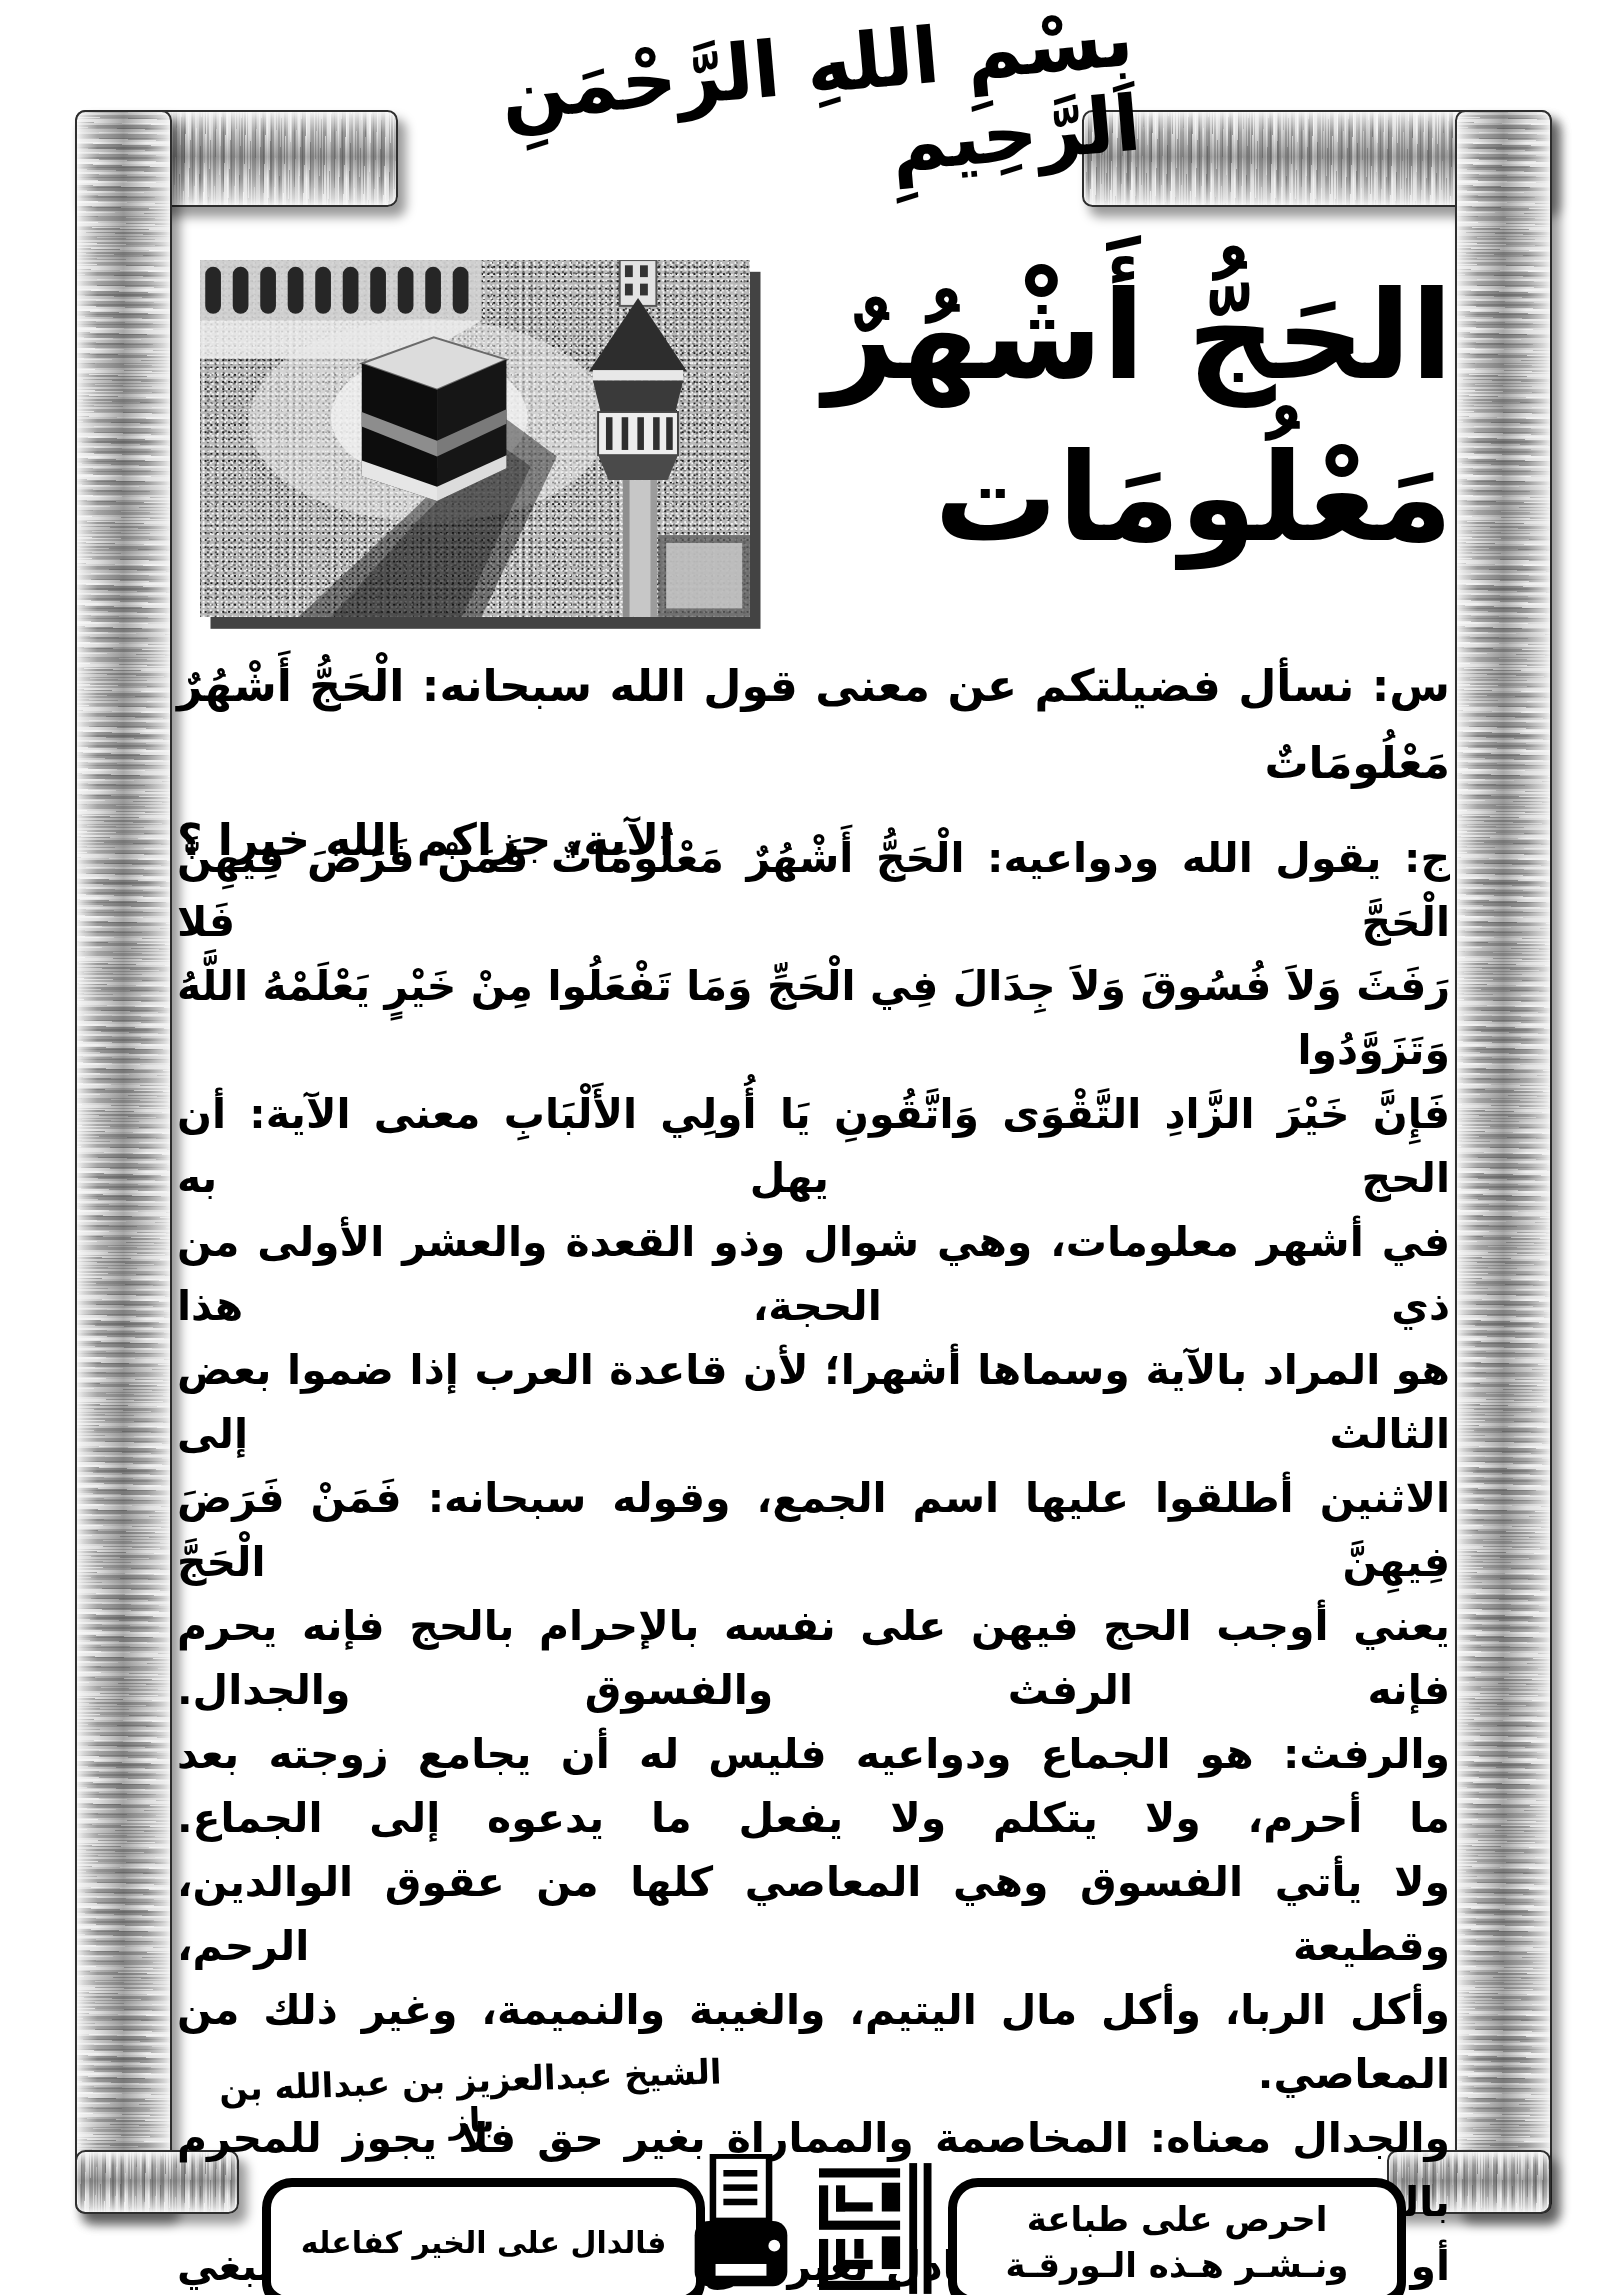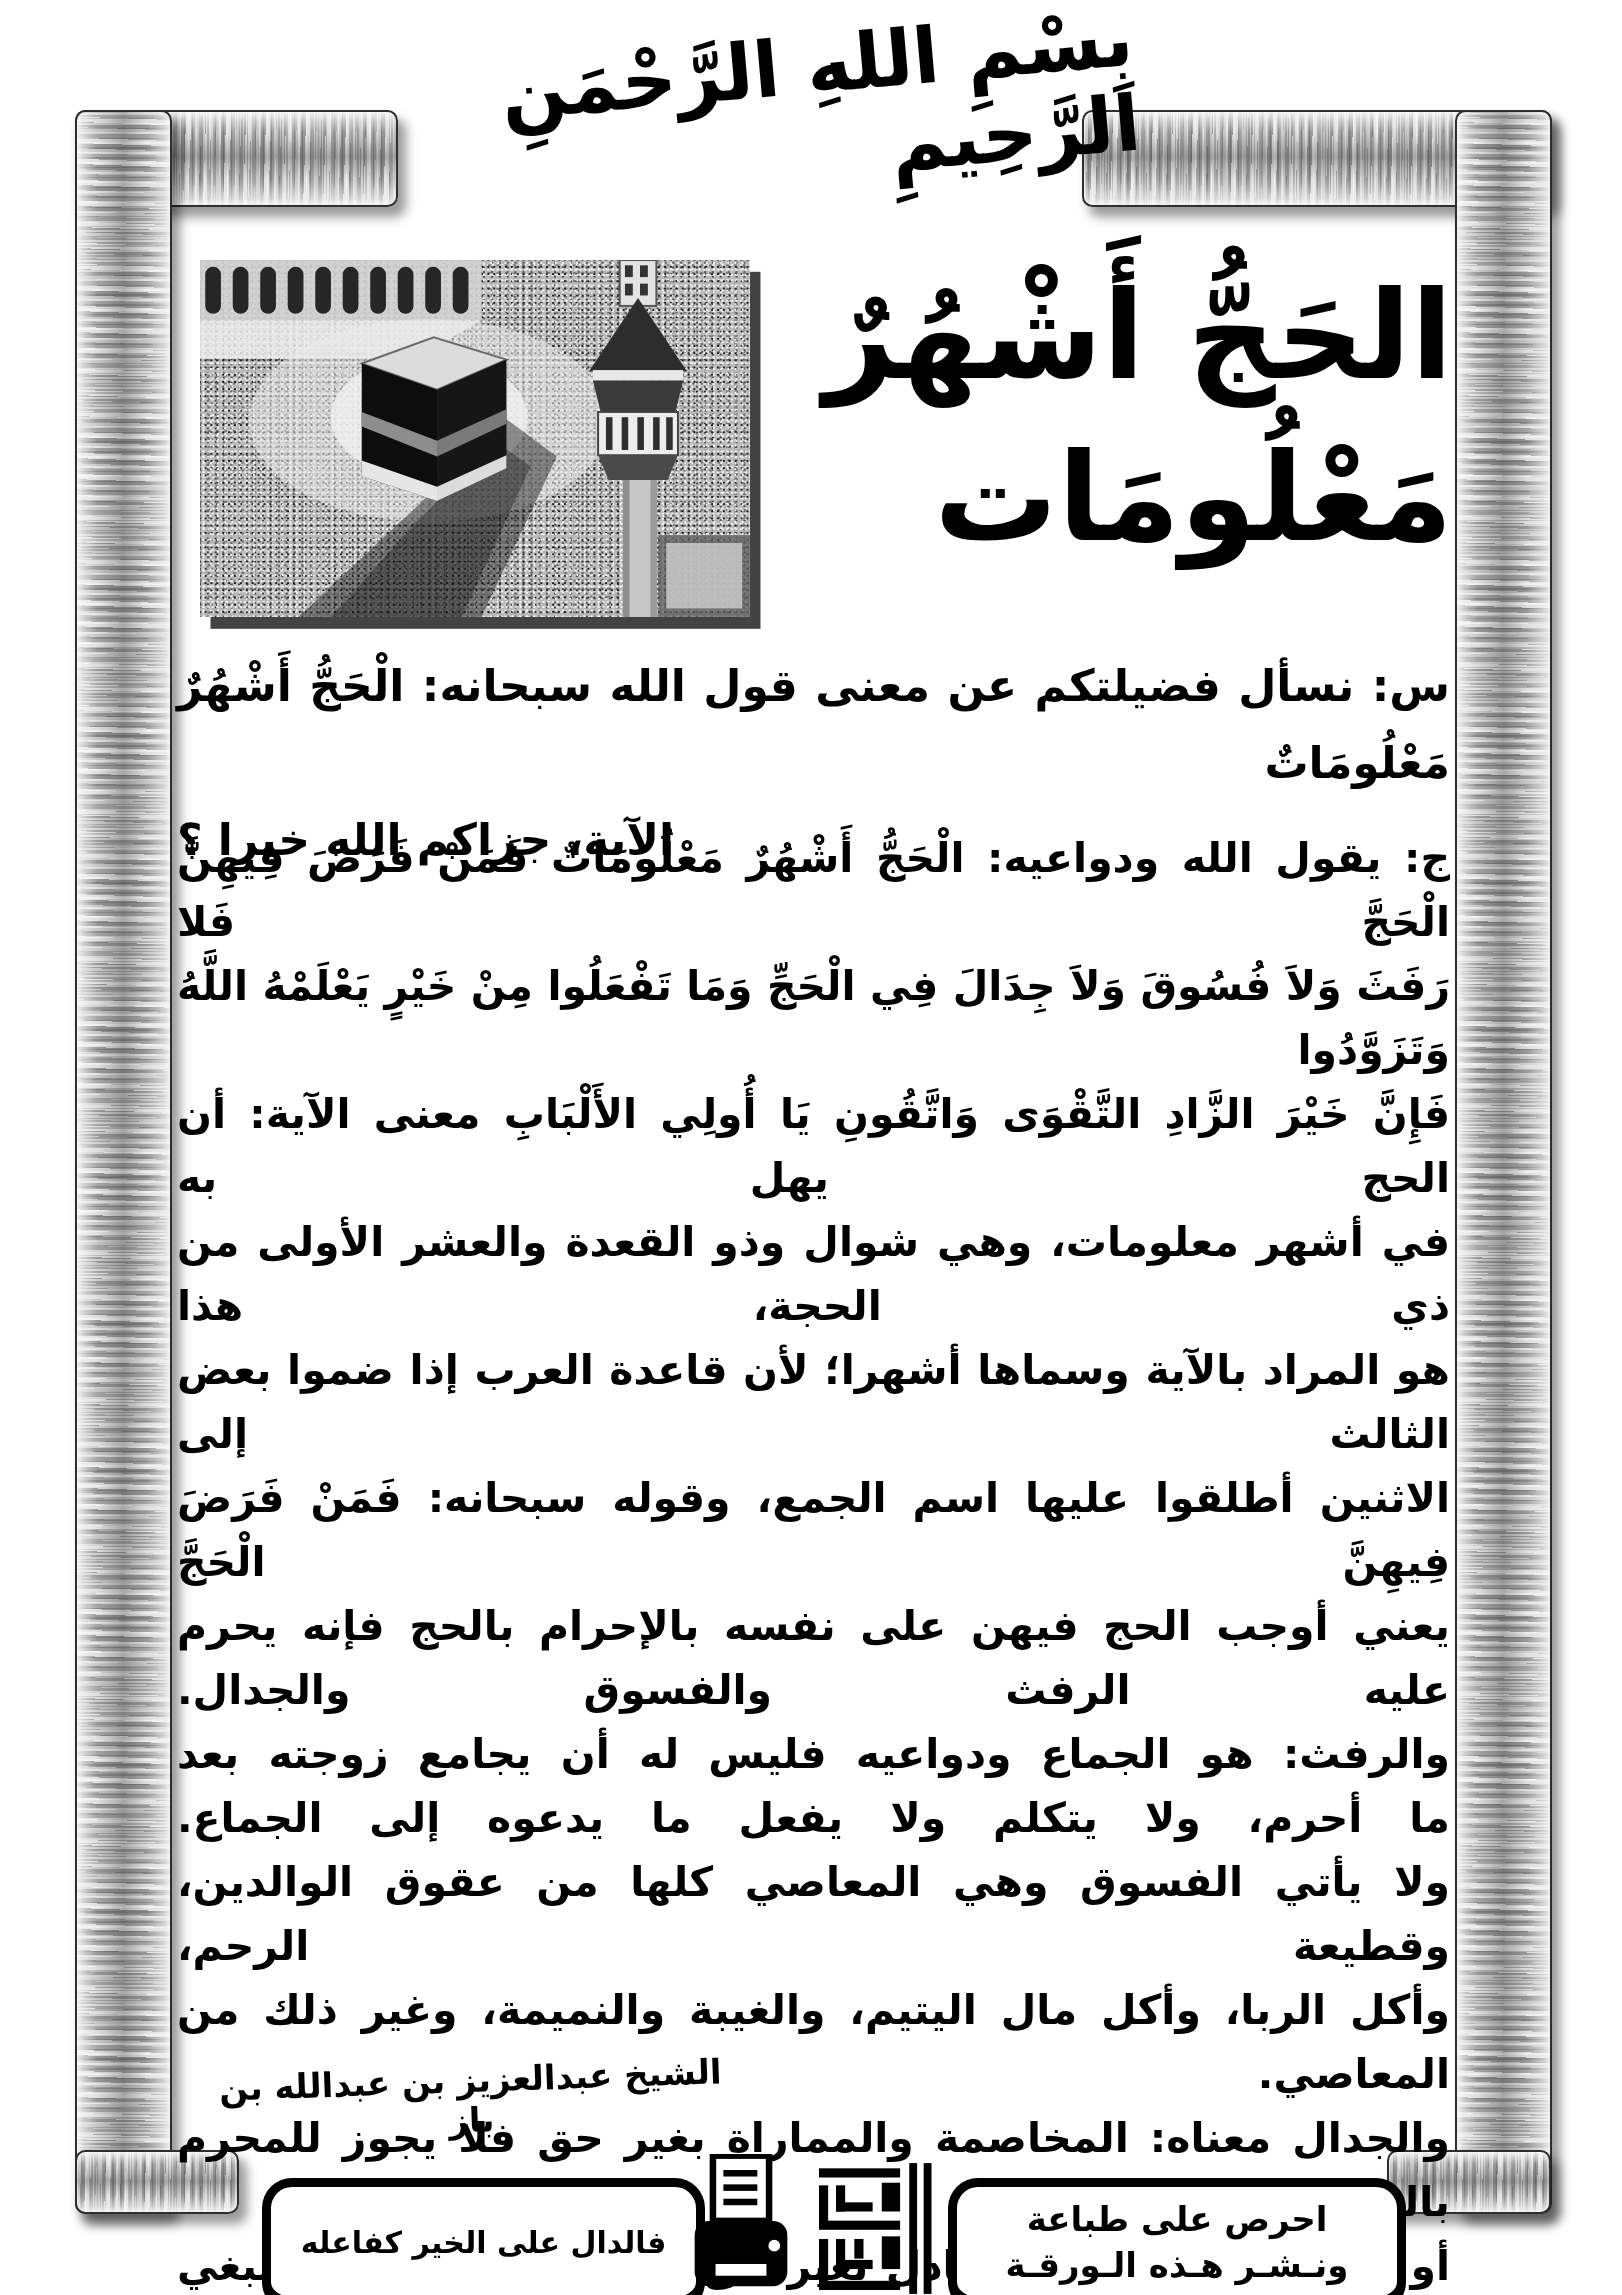--- a/index.html
+++ b/index.html
@@ -164,21 +164,21 @@
 </div>
 
 <div class="answer">
   <div class="al">ج: يقول الله ودواعيه: الْحَجُّ أَشْهُرٌ مَعْلُومَاتٌ فَمَنْ فَرَضَ فِيهِنَّ الْحَجَّ فَلا</div>
   <div class="al">رَفَثَ وَلاَ فُسُوقَ وَلاَ جِدَالَ فِي الْحَجِّ وَمَا تَفْعَلُوا مِنْ خَيْرٍ يَعْلَمْهُ اللَّهُ وَتَزَوَّدُوا</div>
   <div class="al">فَإِنَّ خَيْرَ الزَّادِ التَّقْوَى وَاتَّقُونِ يَا أُولِي الأَلْبَابِ معنى الآية: أن الحج يهل به</div>
   <div class="al">في أشهر معلومات، وهي شوال وذو القعدة والعشر الأولى من ذي الحجة، هذا</div>
   <div class="al">هو المراد بالآية وسماها أشهرا؛ لأن قاعدة العرب إذا ضموا بعض الثالث إلى</div>
   <div class="al">الاثنين أطلقوا عليها اسم الجمع، وقوله سبحانه: فَمَنْ فَرَضَ فِيهِنَّ الْحَجَّ</div>
   <div class="al">يعني أوجب الحج فيهن على نفسه بالإحرام بالحج فإنه يحرم</div>
-  <div class="al">عليه الرفث والفسوق والجدال.</div>
+  <div class="al">فإنه الرفث والفسوق والجدال.</div>
   <div class="al">والرفث: هو الجماع ودواعيه فليس له أن يجامع زوجته بعد</div>
   <div class="al">ما أحرم، ولا يتكلم ولا يفعل ما يدعوه إلى الجماع.</div>
   <div class="al">ولا يأتي الفسوق وهي المعاصي كلها من عقوق الوالدين، وقطيعة الرحم،</div>
   <div class="al">وأكل الربا، وأكل مال اليتيم، والغيبة والنميمة، وغير ذلك من المعاصي.</div>
   <div class="al">والجدال معناه: المخاصمة والمماراة بغير حق فلا يجوز للمحرم بالحج</div>
   <div class="al">أو بالعمرة أو بهما أن يجادل بغير حق، وهكذا في الحق لا ينبغي أن يجادل</div>
 
 </div>
 
 <div class="signature">الشيخ عبدالعزيز بن عبدالله بن باز</div>

